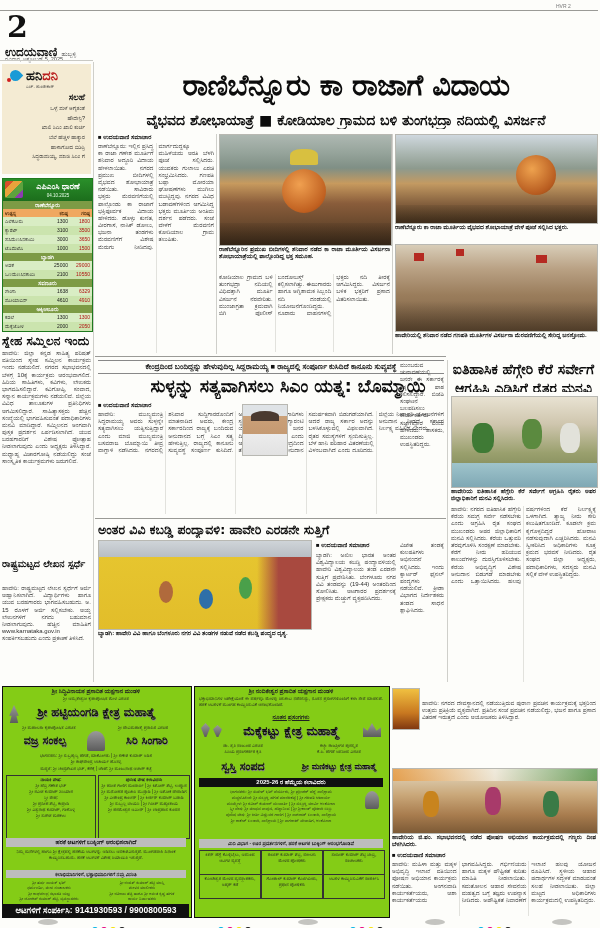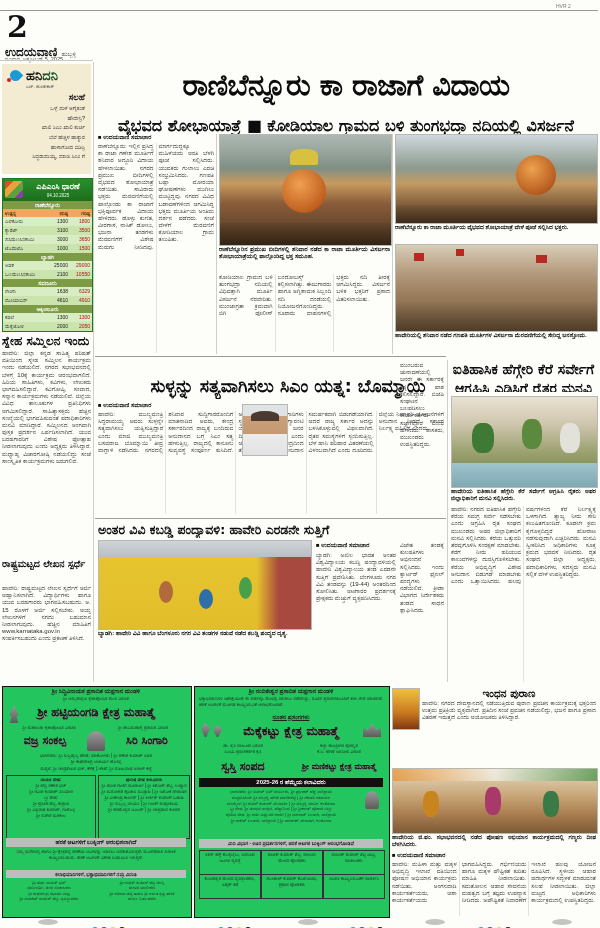--- a/index.html
+++ b/index.html
@@ -27,21 +27,21 @@
   .ph-deity{background:linear-gradient(180deg,#f0c040 0%,#c87820 60%,#803810 100%);}
   .blob{position:absolute;border-radius:50%;}
   .flag{position:absolute;background:#b52a22;}
   .apmc-sec{background:#7d9b45;color:#fff;font-size:5.5px;font-weight:bold;text-align:center;line-height:8px;height:8px;overflow:hidden;}
   .apmc-colhead{background:#f0a860;color:#4a2a08;font-size:5px;font-weight:bold;height:8px;line-height:8px;display:flex;overflow:hidden;}
   .apmc-row{display:flex;font-size:5px;height:9px;line-height:9px;overflow:hidden;}
   .apmc-row .nm{flex:1;padding-left:2px;overflow:hidden;white-space:nowrap;}
   .apmc-row .mn{width:22px;text-align:right;color:#1a1a1a;}
   .apmc-row .mx{width:22px;text-align:right;color:#b01010;padding-right:2px;}
   .row-a{background:#d9edc4;} .row-b{background:#cbe4ae;}
-  .ad{position:absolute;border:1.5px solid #101010;background:#22c55e;overflow:hidden;}
+  .ad{position:absolute;border:1.5px solid #101010;background:#84cc16;overflow:hidden;}
   .ad-bar-gray{position:absolute;background:#bdbdbd;color:#101010;font-weight:bold;text-align:center;overflow:hidden;}
   .ad-bar-black{position:absolute;background:#101010;color:#fff;font-weight:bold;text-align:center;overflow:hidden;}
   .ad-big{font-family:"DejaVu Sans",sans-serif;font-weight:bold;color:#101010;text-align:center;
           text-shadow:0.5px 0.5px 0 #888;overflow:hidden;}
   .ad-box{position:absolute;border:1px solid #333;font-size:4.5px;line-height:1.35;text-align:center;overflow:hidden;padding:1px;}
   .icon-gray{position:absolute;background:linear-gradient(180deg,#9a9a9a,#5c5c5c);}
   .dot{display:inline-block;width:6px;height:6px;border-radius:50%;margin-right:3px;}
   .oval{position:absolute;width:20px;height:6px;border-radius:50%;background:#c4c4c0;}
   .center{text-align:center;}
 </style>
@@ -57,21 +57,21 @@
     <span style="font-size:12px;font-weight:bold;color:#111;">ಉದಯವಾಣಿ</span>
     <span style="font-size:6px;color:#333;">ಹುಬ್ಬಳ್ಳಿ</span>
   </div>
   <div class="abs" style="left:5px;top:56px;font-size:5.5px;color:#444;">ರವಿವಾರ, ಅಕ್ಟೋಬರ್ 5, 2025</div>
   <div class="hrule" style="left:0;top:60px;width:93px;background:#c9c9c4;"></div>
 
   <div class="abs" style="left:2px;top:64px;width:89px;height:110px;background:#f4ebd3;">
     <div class="abs" style="left:8px;top:6px;width:11px;height:11px;background:#1a9ad6;border-radius:50% 0 50% 50%;transform:rotate(45deg);"></div>
     <div class="abs" style="left:5px;top:14px;width:4px;height:4px;border-radius:50%;background:#d02020;"></div>
     <div class="abs" style="left:24px;top:4px;font-size:13px;font-weight:bold;">
-      <span style="color:#111;">ಹನಿ</span><span style="color:#14532d;">ದನಿ</span>
+      <span style="color:#111;">ಹನಿ</span><span style="color:#b91c1c;">ದನಿ</span>
     </div>
     <div class="abs" style="left:24px;top:20px;font-size:4.5px;color:#333;">ಎಚ್. ಹುಂಡೇಕಾರ್</div>
     <div class="abs" style="right:6px;top:28px;font-size:8.5px;font-weight:bold;color:#111;">ಸಲಹೆ</div>
     <div class="abs prelines" style="right:6px;top:40px;width:78px;font-size:5.5px;line-height:1.75;text-align:right;color:#222;overflow:hidden;height:66px;">ಒಳ್ಳೆ ಮಳೆ ಆಗೈತಂತೆ
 ಹೌದೇನ್ರಿ?
 ಖಾಲಿ ಸಿಎಂ ಖಾಲಿ ಕುರ್ಚಿ
 ಬೆಲೆ ಹೆಚ್ಚಳ ಹಾಕ್ಯಾರ
 ಹಾಳಾಗೋದ ಬಿಡಿಸ್ರಿ
 ಸಿದ್ಧರಾಮಯ್ಯ, ಮಾಜಿ ಸಿಎಂ ಗೆ</div>
   </div>
@@ -146,21 +146,21 @@
   </div>
 
   <div class="abs headline" style="left:2px;top:334px;width:89px;font-size:12px;">ಸ್ನೇಹ ಸಮ್ಮಿಲನ ಇಂದು</div>
   <div class="abs body-txt" style="left:2px;top:350px;width:89px;height:204px;">ಹಾವೇರಿ: ಜಿಲ್ಲಾ ಕನ್ನಡ ಸಾಹಿತ್ಯ ಪರಿಷತ್ ವತಿಯಿಂದ ಸ್ನೇಹ ಸಮ್ಮಿಲನ ಕಾರ್ಯಕ್ರಮ ಇಂದು ನಡೆಯಲಿದೆ. ನಗರದ ಸಭಾಭವನದಲ್ಲಿ ಬೆಳಗ್ಗೆ 10ಕ್ಕೆ ಕಾರ್ಯಕ್ರಮ ಆರಂಭವಾಗಲಿದೆ. ಹಿರಿಯ ಸಾಹಿತಿಗಳು, ಕವಿಗಳು, ಲೇಖಕರು ಭಾಗವಹಿಸಲಿದ್ದಾರೆ. ಕವಿಗೋಷ್ಠಿ, ಸಂವಾದ, ಸನ್ಮಾನ ಕಾರ್ಯಕ್ರಮಗಳು ನಡೆಯಲಿವೆ. ಜಿಲ್ಲೆಯ ವಿವಿಧ ತಾಲೂಕುಗಳ ಪ್ರತಿನಿಧಿಗಳು ಆಗಮಿಸಲಿದ್ದಾರೆ. ಸಾಹಿತ್ಯಾಸಕ್ತರು ಹೆಚ್ಚಿನ ಸಂಖ್ಯೆಯಲ್ಲಿ ಭಾಗವಹಿಸುವಂತೆ ಪದಾಧಿಕಾರಿಗಳು ಮನವಿ ಮಾಡಿದ್ದಾರೆ. ಸಮ್ಮಿಲನದ ಅಂಗವಾಗಿ ಪುಸ್ತಕ ಪ್ರದರ್ಶನ ಏರ್ಪಡಿಸಲಾಗಿದೆ. ಯುವ ಬರಹಗಾರರಿಗೆ ವಿಶೇಷ ಪ್ರೋತ್ಸಾಹ ನೀಡಲಾಗುವುದು ಎಂದು ಅಧ್ಯಕ್ಷರು ತಿಳಿಸಿದ್ದಾರೆ. ಮಧ್ಯಾಹ್ನ ವಿಚಾರಗೋಷ್ಠಿ ನಡೆಯಲಿದ್ದು ಸಂಜೆ ಸಾಂಸ್ಕೃತಿಕ ಕಾರ್ಯಕ್ರಮಗಳು ಜರುಗಲಿವೆ.</div>
   <div class="abs headline" style="left:2px;top:558px;width:89px;font-size:9.5px;line-height:1.2;height:24px;">ರಾಷ್ಟ್ರಮಟ್ಟದ ಲೇಖನ ಸ್ಪರ್ಧೆ</div>
   <div class="abs body-txt" style="left:2px;top:585px;width:89px;height:96px;">ಹಾವೇರಿ: ರಾಷ್ಟ್ರಮಟ್ಟದ ಲೇಖನ ಸ್ಪರ್ಧೆಗೆ ಅರ್ಜಿ ಆಹ್ವಾನಿಸಲಾಗಿದೆ. ವಿದ್ಯಾರ್ಥಿಗಳು ಹಾಗೂ ಯುವ ಬರಹಗಾರರು ಭಾಗವಹಿಸಬಹುದು. ಅ. 15 ರೊಳಗೆ ಅರ್ಜಿ ಸಲ್ಲಿಸಬೇಕು. ಆಯ್ದ ಲೇಖನಗಳಿಗೆ ನಗದು ಬಹುಮಾನ ನೀಡಲಾಗುವುದು. ಹೆಚ್ಚಿನ ಮಾಹಿತಿಗೆ www.karnataka.gov.in ಸಂಪರ್ಕಿಸಬಹುದು ಎಂದು ಪ್ರಕಟಣೆ ತಿಳಿಸಿದೆ.</div>
 
   <div class="vrule" style="left:93px;top:62px;height:620px;"></div>
 
   <div class="abs headline center" style="left:96px;top:62px;width:500px;height:48px;font-size:29px;line-height:46px;letter-spacing:-0.5px;">ರಾಣಿಬೆನ್ನೂರು ಕಾ ರಾಜಾಗೆ ವಿದಾಯ</div>
-  <div class="abs headline center" style="left:96px;top:112px;width:500px;height:17px;font-size:16px;line-height:16px;margin-top:6px;">ವೈಭವದ ಶೋಭಾಯಾತ್ರೆ ■ ಕೋಡಿಯಾಲ ಗ್ರಾಮದ ಬಳಿ ತುಂಗಭದ್ರಾ ನದಿಯಲ್ಲಿ ವಿಸರ್ಜನೆ</div>
+  <div class="abs headline center" style="left:96px;top:112px;width:500px;height:17px;font-size:14px;line-height:16px;">ವೈಭವದ ಶೋಭಾಯಾತ್ರೆ ■ ಕೋಡಿಯಾಲ ಗ್ರಾಮದ ಬಳಿ ತುಂಗಭದ್ರಾ ನದಿಯಲ್ಲಿ ವಿಸರ್ಜನೆ</div>
   <div class="abs byline" style="left:98px;top:134px;width:116px;">■ ಉದಯವಾಣಿ ಸಮಾಚಾರ</div>
   <div class="abs body-txt cols2" style="left:98px;top:143px;width:116px;height:210px;">ರಾಣೆಬೆನ್ನೂರು: ಇಲ್ಲಿನ ಪ್ರಸಿದ್ಧ ಕಾ ರಾಜಾ ಗಣೇಶ ಮೂರ್ತಿಗೆ ಶನಿವಾರ ಅದ್ಧೂರಿ ವಿದಾಯ ಹೇಳಲಾಯಿತು. ನಗರದ ಪ್ರಮುಖ ಬೀದಿಗಳಲ್ಲಿ ವೈಭವದ ಶೋಭಾಯಾತ್ರೆ ನಡೆಯಿತು. ಸಾವಿರಾರು ಭಕ್ತರು ಮೆರವಣಿಗೆಯಲ್ಲಿ ಪಾಲ್ಗೊಂಡು ಕಾ ರಾಜಾಗೆ ಭಕ್ತಿಪೂರ್ವಕ ವಿದಾಯ ಹೇಳಿದರು. ಡೊಳ್ಳು ಕುಣಿತ, ವೀರಗಾಸೆ, ನಾಸಿಕ್ ಡೋಲು, ಭಜನಾ ತಂಡಗಳು ಮೆರವಣಿಗೆಗೆ ವಿಶೇಷ ಮೆರುಗು ನೀಡಿದವು. ಮಾರ್ಗದುದ್ದಕ್ಕೂ ಮಹಿಳೆಯರು ಆರತಿ ಬೆಳಗಿ ಪೂಜೆ ಸಲ್ಲಿಸಿದರು. ಯುವಕರು ಗುಲಾಲು ಎರಚಿ ಸಂಭ್ರಮಿಸಿದರು. ಗಣಪತಿ ಬಪ್ಪಾ ಮೋರಯಾ ಘೋಷಣೆಗಳು ಮುಗಿಲು ಮುಟ್ಟಿದ್ದವು. ನಗರದ ವಿವಿಧ ಬಡಾವಣೆಗಳಿಂದ ಆಗಮಿಸಿದ್ದ ಭಕ್ತರು ಮೂರ್ತಿಯ ಅಂತಿಮ ದರ್ಶನ ಪಡೆದರು. ಸಂಜೆ ವೇಳೆಗೆ ಮೆರವಣಿಗೆ ಕೋಡಿಯಾಲ ಗ್ರಾಮ ತಲುಪಿತು.</div>
 
   <div class="vrule" style="left:216px;top:134px;height:220px;"></div>
 
   <div class="ph ph-procession" style="left:219px;top:134px;width:171px;height:110px;">
     <div class="blob" style="left:62px;top:34px;width:44px;height:44px;background:radial-gradient(circle at 40% 35%,#f0a050,#c06020 70%,#904010);"></div>
     <div class="blob" style="left:70px;top:14px;width:28px;height:16px;background:#d8c040;border-radius:40% 40% 10% 10%;"></div>
     <div class="abs" style="left:0;bottom:0;width:171px;height:22px;background:linear-gradient(180deg,rgba(40,30,20,0.1),rgba(30,22,14,0.55));"></div>
   </div>
@@ -177,20 +177,21 @@
 
   <div class="ph ph-crowd" style="left:395px;top:244px;width:201px;height:86px;">
     <div class="flag" style="left:18px;top:8px;width:10px;height:8px;"></div>
     <div class="flag" style="left:60px;top:4px;width:8px;height:7px;"></div>
     <div class="flag" style="left:140px;top:10px;width:11px;height:8px;"></div>
     <div class="abs" style="left:0;bottom:0;width:201px;height:30px;background:linear-gradient(180deg,rgba(60,44,28,0.0),rgba(44,32,20,0.55));"></div>
   </div>
   <div class="abs caption" style="left:395px;top:332px;width:201px;height:22px;">ಹಾವೇರಿಯಲ್ಲಿ ಶನಿವಾರ ನಡೆದ ಗಣಪತಿ ಮೂರ್ತಿಗಳ ವಿಸರ್ಜನಾ ಮೆರವಣಿಗೆಯಲ್ಲಿ ಸೇರಿದ್ದ ಜನಸ್ತೋಮ.</div>
 
   <div class="hrule" style="left:95px;top:356px;width:351px;"></div>
+  <div class="abs" style="left:98px;top:360px;width:346px;height:12px;border-top:1px solid #888;border-bottom:1px solid #888;font-size:7.5px;font-weight:bold;text-align:center;line-height:11px;white-space:nowrap;overflow:hidden;color:#111;">ಕೇಂದ್ರದಿಂದ ಬಂದಿದ್ದನ್ನು ಹೇಳುವುದಿಲ್ಲ ಸಿದ್ದರಾಮಯ್ಯ ■ ರಾಜ್ಯದಲ್ಲಿ ಸಂಪೂರ್ಣ ಕುಸಿದಿದೆ ಕಾನೂನು ಸುವ್ಯವಸ್ಥೆ</div>
   <div class="abs headline center" style="left:115px;top:375px;width:346px;height:24px;font-size:17.5px;line-height:23px;">ಸುಳ್ಳನ್ನು ಸತ್ಯವಾಗಿಸಲು ಸಿಎಂ ಯತ್ನ: ಬೊಮ್ಮಾಯಿ</div>
   <div class="abs byline" style="left:98px;top:402px;width:70px;">■ ಉದಯವಾಣಿ ಸಮಾಚಾರ</div>
   <div class="abs body-txt cols5" style="left:98px;top:411px;width:346px;height:103px;">ಹಾವೇರಿ: ಮುಖ್ಯಮಂತ್ರಿ ಸಿದ್ದರಾಮಯ್ಯ ಅವರು ಸುಳ್ಳನ್ನೇ ಸತ್ಯವಾಗಿಸಲು ಯತ್ನಿಸುತ್ತಿದ್ದಾರೆ ಎಂದು ಮಾಜಿ ಮುಖ್ಯಮಂತ್ರಿ ಬಸವರಾಜ ಬೊಮ್ಮಾಯಿ ತೀವ್ರ ವಾಗ್ದಾಳಿ ನಡೆಸಿದರು. ನಗರದಲ್ಲಿ ಶನಿವಾರ ಸುದ್ದಿಗಾರರೊಂದಿಗೆ ಮಾತನಾಡಿದ ಅವರು, ಕೇಂದ್ರ ಸರ್ಕಾರದಿಂದ ರಾಜ್ಯಕ್ಕೆ ಬಂದಿರುವ ಅನುದಾನದ ಬಗ್ಗೆ ಸಿಎಂ ಸತ್ಯ ಹೇಳುತ್ತಿಲ್ಲ. ರಾಜ್ಯದಲ್ಲಿ ಕಾನೂನು ಸುವ್ಯವಸ್ಥೆ ಸಂಪೂರ್ಣ ಕುಸಿದಿದೆ. ಅಭಿವೃದ್ಧಿ ಕಾಮಗಾರಿಗಳು ಸ್ಥಗಿತಗೊಂಡಿವೆ. ಗ್ಯಾರಂಟಿ ಯೋಜನೆಗಳ ಹೆಸರಿನಲ್ಲಿ ಜನರ ದಿಕ್ಕು ತಪ್ಪಿಸಲಾಗುತ್ತಿದೆ ಎಂದು ಆರೋಪಿಸಿದರು. ಕೇಂದ್ರದಿಂದ ತೆರಿಗೆ ಪಾಲು, ಅನುದಾನ ಸಮರ್ಪಕವಾಗಿ ಬಿಡುಗಡೆಯಾಗಿದೆ. ಆದರೆ ರಾಜ್ಯ ಸರ್ಕಾರ ಅದನ್ನು ಬಳಸಿಕೊಳ್ಳುವಲ್ಲಿ ವಿಫಲವಾಗಿದೆ. ರೈತರ ಸಮಸ್ಯೆಗಳಿಗೆ ಸ್ಪಂದಿಸುತ್ತಿಲ್ಲ. ಬೆಳೆ ಹಾನಿ ಪರಿಹಾರ ವಿತರಣೆಯಲ್ಲಿ ವಿಳಂಬವಾಗಿದೆ ಎಂದು ದೂರಿದರು. ಜಿಲ್ಲೆಯ ನೀರಾವರಿ ಯೋಜನೆಗಳಿಗೆ ಅನುದಾನ ನೀಡದೆ ಸರ್ಕಾರ ನಿರ್ಲಕ್ಷ್ಯ ವಹಿಸಿದೆ ಎಂದರು.</div>
   <div class="ph ph-portrait" style="left:242px;top:404px;width:44px;height:50px;">
     <div class="abs" style="left:8px;top:6px;width:28px;height:10px;background:#4a3a30;border-radius:50% 50% 0 0;"></div>
   </div>
   <div class="abs body-txt" style="left:400px;top:362px;width:44px;height:152px;">ಮುಂಬರುವ ಚುನಾವಣೆಯಲ್ಲಿ ಜನರೇ ಈ ಸರ್ಕಾರಕ್ಕೆ ತಕ್ಕ ಪಾಠ ಕಲಿಸಲಿದ್ದಾರೆ. ಬಿಜೆಪಿ ಸಂಘಟನೆ ಬಲಪಡಿಸಲು ಕಾರ್ಯಕರ್ತರು ಸಜ್ಜಾಗಿದ್ದಾರೆ ಎಂದು ಹೇಳಿದರು. ಶಾಸಕರು, ಮುಖಂಡರು ಉಪಸ್ಥಿತರಿದ್ದರು.</div>
 
   <div class="vrule" style="left:447px;top:360px;height:322px;"></div>
 
@@ -252,20 +253,21 @@
     <div class="abs center" style="left:3px;top:162px;width:180px;height:19px;font-size:4.5px;line-height:1.35;overflow:hidden;">ನಿಮ್ಮ ಮನೆಗಳಲ್ಲಿ ಹಾಗೂ ಶ್ರೀ ಕ್ಷೇತ್ರದಲ್ಲಿ ಹರಕೆಯ ಆಟಗಳನ್ನು ಆಡಿಸಲು ಅವಕಾಶವಿರುತ್ತದೆ. ಮುಂಗಡವಾಗಿ ದಿನಾಂಕ ಕಾಯ್ದಿರಿಸಬಹುದು. ಹರಕೆ ಆಟಗಳಿಗೆ ವಿಶೇಷ ರಿಯಾಯಿತಿ ಇರುತ್ತದೆ.</div>
     <div class="ad-bar-gray" style="left:3px;top:183px;width:180px;height:8px;font-size:5px;line-height:8px;">ಕಲಾಭಿಮಾನಿಗಳಿಗೆ, ಭಕ್ತಾಭಿಮಾನಿಗಳಿಗೆ ನಮ್ರ ವಿನಂತಿ</div>
     <div class="abs center prelines" style="left:3px;top:193px;width:86px;height:24px;font-size:4.2px;line-height:1.3;overflow:hidden;">ಶ್ರೀ ಹರ್ಷ ನಾಯಕ್ ಭಟ್
 ಧರ್ಮದರ್ಶಿ, ಮೇಳ ಸಂಚಾಲಕರು
 ಶ್ರೀ ರಾಘವೇಂದ್ರ ಸಭಾಪತಿ ಯಜ್ಞ
 ಶ್ರೀ ಲೋಕೇಶ್ ಕುಮಾರ್ ಶೆಟ್ಟಿ, ವ್ಯವಸ್ಥಾಪಕರು</div>
     <div class="abs center prelines" style="left:95px;top:193px;width:88px;height:24px;font-size:4.2px;line-height:1.3;overflow:hidden;">ಶ್ರೀ ರಂಜಿತ್ ಕುಮಾರ್ ಶೆಟ್ಟಿ ಮಾಸ್ತಿ
 ಮೇಳದ ಮಾಲೀಕರು
 ಶ್ರೀ ರವಿರಾಜ ಶೆಟ್ಟಿ ಹಾಗೂ ಶ್ರೀ ಅನಂತ ಕೃಷ್ಣ ಹೆಗಡೆ
 ಕಾರ್ಯ ನಿರ್ವಾಹಕರು</div>
+    <div class="ad-bar-black" style="left:0;bottom:0;width:186px;height:13px;font-size:8.5px;line-height:13px;">ಆಟಗಳಿಗೆ ಸಂಪರ್ಕಿಸಿ: 9141930593 / 9900800593</div>
   </div>
 
   <div class="ad" style="left:194px;top:686px;width:194px;height:230px;">
     <div class="abs center" style="left:2px;top:1px;width:188px;font-size:6px;font-weight:bold;">ಶ್ರೀ ನಂದಿಕೇಶ್ವರ ಪ್ರಸಾದಿತ ಯಕ್ಷಗಾನ ಮಂಡಳಿ</div>
     <div class="abs" style="left:4px;top:9px;width:184px;height:16px;font-size:4.5px;line-height:1.25;text-align:justify;overflow:hidden;">ಭಕ್ತಾಭಿಮಾನಿಗಳ ಅಪೇಕ್ಷೆಯಂತೆ ಈ ವರ್ಷವೂ ಮೇಳವು ತಿರುಗಾಟ ನಡೆಸಲಿದ್ದು, ನೂತನ ಪ್ರಸಂಗಗಳೊಂದಿಗೆ ಕಲಾ ಸೇವೆ ಮಾಡಲಿದೆ. ಹರಕೆ ಆಟಗಳಿಗೆ ಮುಂಗಡ ಕಾಯ್ದಿರಿಸುವಿಕೆ ಆರಂಭಗೊಂಡಿದೆ.</div>
     <div class="abs center" style="left:2px;top:27px;width:188px;font-size:6px;font-weight:bold;text-decoration:underline;">ನೂತನ ಪ್ರಸಂಗಗಳು</div>
     <div class="icon-gray" style="left:6px;top:36px;width:9px;height:14px;clip-path:polygon(50% 0,100% 35%,60% 100%,40% 100%,0 35%);"></div>
     <div class="icon-gray" style="left:18px;top:38px;width:9px;height:12px;clip-path:polygon(50% 0,100% 35%,60% 100%,40% 100%,0 35%);"></div>
     <div class="abs ad-big" style="left:30px;top:35px;width:132px;height:18px;font-size:12px;line-height:18px;">ಮೆಕ್ಕೆಕಟ್ಟು ಕ್ಷೇತ್ರ ಮಹಾತ್ಮೆ</div>
     <div class="icon-gray" style="left:168px;top:36px;width:18px;height:14px;clip-path:polygon(0 100%,0 30%,25% 55%,50% 0,75% 55%,100% 30%,100% 100%);"></div>
@@ -288,21 +290,20 @@
       <div class="ad-box" style="left:0;top:0;width:58px;height:21px;">ಕಿಶನ್ ಹೆಗ್ಡೆ ಕೊಳ್ಕೆಬೈಲು, ಅವರಿಂದ ಆಟಗಳ ವ್ಯವಸ್ಥೆ</div>
       <div class="ad-box" style="left:62px;top:0;width:58px;height:21px;">ರಂಜಿತ್ ಕುಮಾರ್ ಶೆಟ್ಟಿ, ವಕೀಲರು ಮೇಳದ ಪೋಷಕರು</div>
       <div class="ad-box" style="left:124px;top:0;width:58px;height:21px;">ಸಂದೀಪ್ ಕುಮಾರ್ ಶೆಟ್ಟಿ ಬಾಬ್ರಿ, ಸಂಚಾಲಕರು</div>
       <div class="ad-box" style="left:0;top:24px;width:58px;height:21px;">ಕೋಟೇಶ್ವರ ಮೇಳದ ವ್ಯವಸ್ಥಾಪಕರು, ಅಡ್ಕರ್ ಕಡೆ</div>
       <div class="ad-box" style="left:62px;top:24px;width:58px;height:21px;">ಗೋಪಾಲ್ ಕುಮಾರ್ ಕೊಳಗಿಬೀಡು, ಪ್ರಧಾನ ಪೋಷಕರು</div>
       <div class="ad-box" style="left:124px;top:24px;width:58px;height:21px;">ಆಟಗಳ ಕಾಯ್ದಿರಿಸುವಿಕೆಗೆ ಸಂಪರ್ಕಿಸಿ</div>
     </div>
   </div>
 
   <div class="ph ph-deity" style="left:392px;top:688px;width:26px;height:40px;"></div>
-  <div class="abs headline center" style="left:422px;top:687px;width:174px;font-size:10.5px;">ಇಂಧನ ಪುರಾಣ</div>
   <div class="abs body-txt" style="left:422px;top:700px;width:174px;height:40px;">ಹಾವೇರಿ: ನಗರದ ದೇವಸ್ಥಾನದಲ್ಲಿ ನಡೆಯುತ್ತಿರುವ ಪುರಾಣ ಪ್ರವಚನ ಕಾರ್ಯಕ್ರಮಕ್ಕೆ ಭಕ್ತರಿಂದ ಉತ್ತಮ ಪ್ರತಿಕ್ರಿಯೆ ವ್ಯಕ್ತವಾಗಿದೆ. ಪ್ರತಿದಿನ ಸಂಜೆ ಪ್ರವಚನ ನಡೆಯಲಿದ್ದು, ಭಜನೆ ಹಾಗೂ ಪ್ರಸಾದ ವಿತರಣೆ ಇರುತ್ತದೆ ಎಂದು ಆಯೋಜಕರು ತಿಳಿಸಿದ್ದಾರೆ.</div>
 
   <div class="ph ph-event" style="left:392px;top:768px;width:204px;height:64px;">
     <div class="blob" style="left:30px;top:22px;width:16px;height:26px;background:#c8841e;border-radius:40%;"></div>
     <div class="blob" style="left:92px;top:18px;width:16px;height:28px;background:#a83a6a;border-radius:40%;"></div>
     <div class="blob" style="left:150px;top:22px;width:16px;height:26px;background:#3a7a46;border-radius:40%;"></div>
     <div class="abs" style="left:0;top:0;width:204px;height:12px;background:linear-gradient(90deg,#e88f2a,#f5f2e8,#3f8f3f);opacity:0.7;"></div>
   </div>
   <div class="abs caption" style="left:392px;top:834px;width:204px;height:16px;">ಹಾವೇರಿಯ ಜಿ.ಪಂ. ಸಭಾಭವನದಲ್ಲಿ ನಡೆದ ಪೋಷಣ ಅಭಿಯಾನ ಕಾರ್ಯಕ್ರಮದಲ್ಲಿ ಗಣ್ಯರು ದೀಪ ಬೆಳಗಿಸಿದರು.</div>
   <div class="abs byline" style="left:392px;top:852px;width:70px;">■ ಉದಯವಾಣಿ ಸಮಾಚಾರ</div>

